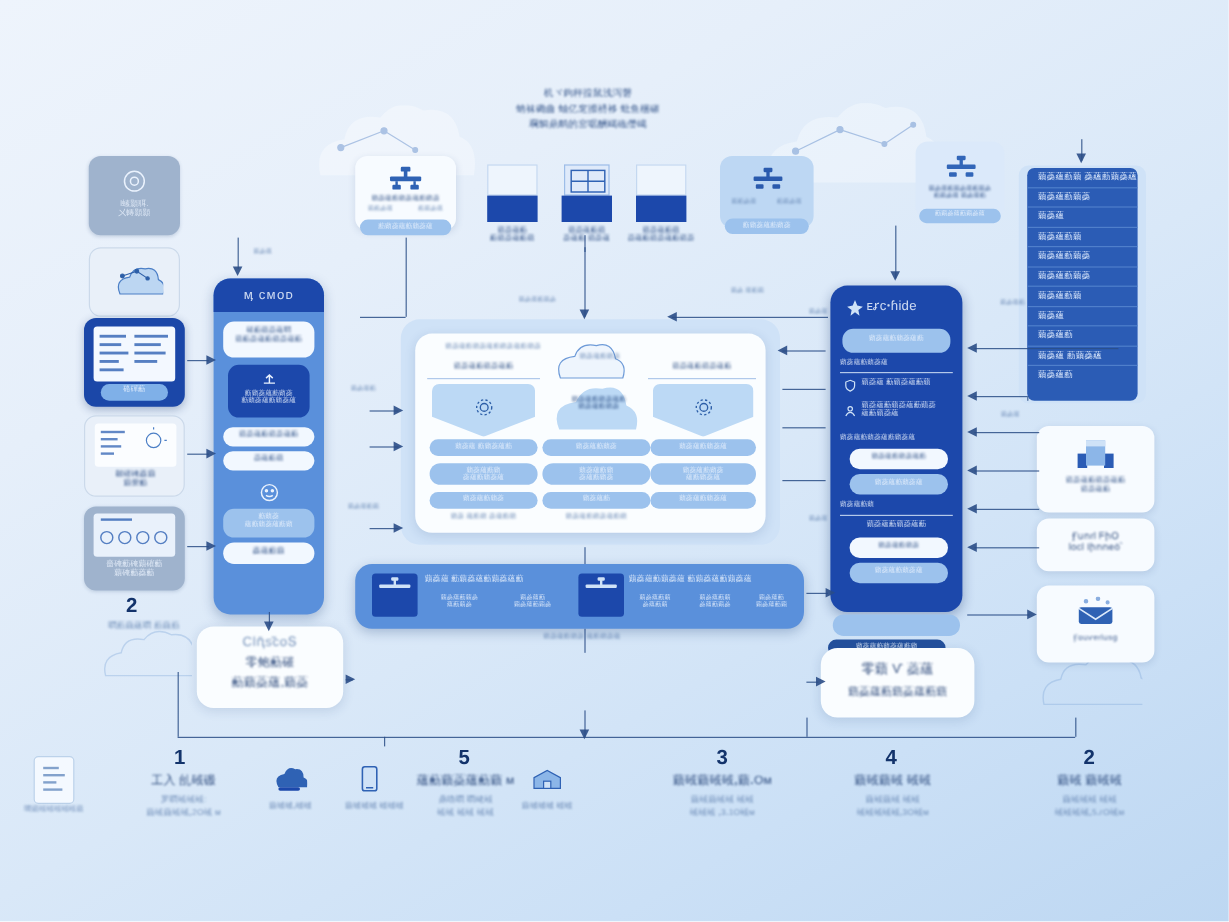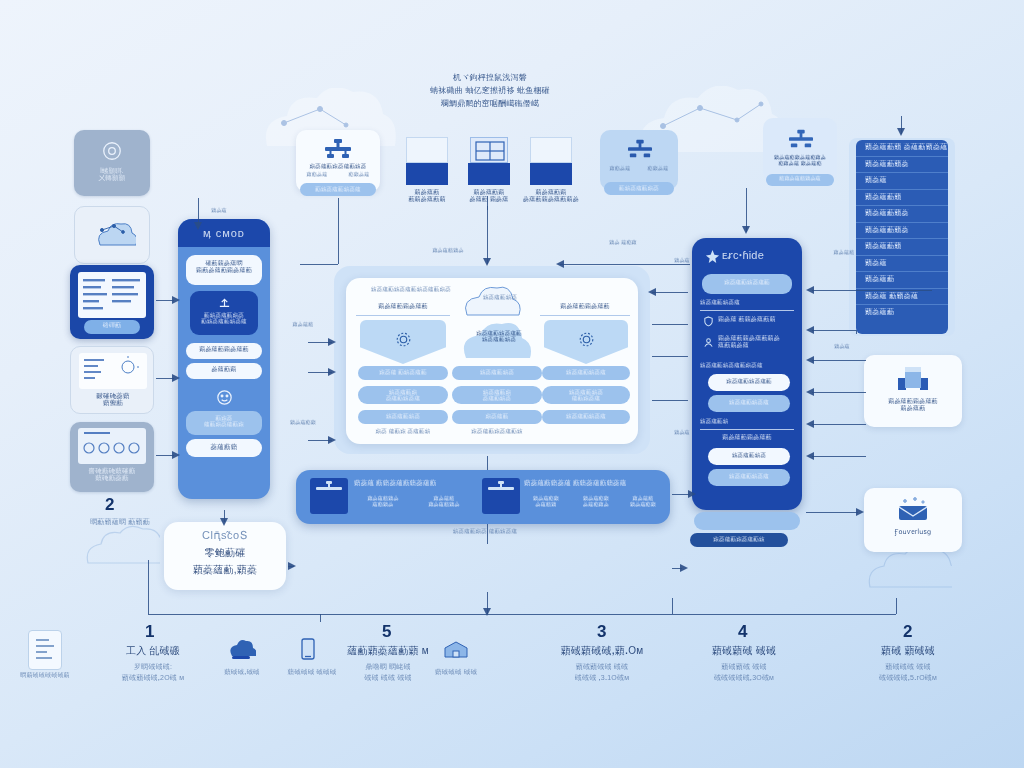--- a/index.html
+++ b/index.html
@@ -186,21 +186,21 @@
         </g>
       </svg>
     </div>
     <div class="t white" style="left:0;top:45px;width:84px;font-size:6.5px">嗇硽蘍硽蘔磪蘍
 蘔硽蘍蘃蘍</div>
   </div>
 
   <div class="num" style="left:105px;top:495px">2</div>
   <div class="t lite" style="left:60px;top:518px;width:120px;font-size:7px">䁡蘍蘔蘊䁡 蘍蘔蘍</div>
 
-  <div class="panel-blue" style="left:178px;top:219px;width:92px;height:280px">
+  <div class="panel-blue" style="left:178px;top:232px;width:92px;height:280px">
     <div style="position:absolute;left:0;top:0;width:92px;height:28px;background:#1c48ab;border-radius:14px 14px 0 0">
       <div class="t white" style="left:0;top:8px;width:92px;font-size:11px;letter-spacing:1px">ӎ ᴄᴍᴏᴅ</div>
     </div>
     <div class="pill wh" style="left:8px;top:36px;width:76px;height:30px">
       <div class="t" style="left:0;top:5px;width:76px;font-size:6px">磪蘍蘔蘃蘊䁡
 蘔蘍蘃蘊蘍蘔蘃蘊蘍</div>
     </div>
     <div class="pill" style="left:12px;top:72px;width:68px;height:44px;background:#1c48ab">
       <span class="ico" style="left:26px;top:5px;width:16px;height:14px">
         <svg width="15" height="13" viewBox="0 0 16 14" fill="none" stroke="#e8f1ff" stroke-width="1.3">
@@ -417,25 +417,29 @@
     <div class="t white" style="left:324px;top:26px;width:46px;font-size:5px">蘔蘃蘊蘍
 蘔蘃蘊蘍蘔</div>
   </div>
 
   <div class="t lite" style="left:430px;top:528px;width:110px;font-size:5.5px">蘔蘃蘊蘍蘔蘃 蘊蘍蘔蘃蘊</div>
 
 
   <div class="panel-white" style="left:164px;top:522px;width:122px;height:68px">
     <div class="t lite" style="left:0;top:7px;width:122px;font-size:11px;letter-spacing:.5px">Сӏԥ̄ѕ̃ᴄᴏՏ</div>
     <div class="t dk" style="left:0;top:25px;width:122px;font-size:10px">零鲍蘍磪</div>
-    <div class="t dk" style="left:0;top:42px;width:122px;font-size:10px">蘔蘃蘊蘍,蘔蘃</div>
+    <div class="t dk" style="left:0;top:42px;width:122px;font-size:10px">蘍蘔蘃蘊,蘔蘃</div>
   </div>
 
   <div class="pill nv" style="left:690px;top:533px;width:98px;height:14px">
     <div class="t white" style="left:0;top:2.5px;width:98px;font-size:5.5px">蘔蘃蘊蘍蘔蘃蘊蘍蘔</div>
+  </div>
+  <div class="panel-white" style="left:684px;top:540px;width:128px;height:58px">
+    <div class="t dk" style="left:0;top:12px;width:128px;font-size:11px">零蘔 Ѵ 蘃蘊</div>
+    <div class="t dk" style="left:0;top:31px;width:128px;font-size:9px">蘔蘃蘊蘍蘔蘃蘊蘍蘔</div>
   </div>
 
   <div class="panel-navy" style="left:692px;top:238px;width:110px;height:272px">
     <span class="ico" style="left:12px;top:10px;width:16px;height:16px">
       <svg width="15" height="15" viewBox="0 0 16 16" fill="#cfe2f7">
         <path d="M8 1 L10 6 L15 7 L11 10 L12 15 L8 12 L4 15 L5 10 L1 7 L6 6 Z"></path>
       </svg>
     </span>
     <div class="t white" style="left:30px;top:11px;width:72px;font-size:11px;text-align:left">ᴇꭉᴄꞏɦіԁе</div>
 
@@ -525,20 +529,24 @@
         <rect x="6" y="16" width="8" height="12" fill="#2b5cb5"></rect>
           <rect x="28" y="16" width="8" height="12" fill="#2b5cb5"></rect>
         <rect x="13" y="5" width="16" height="21" fill="#8cb6e8"></rect>
         <rect x="13" y="5" width="16" height="5" fill="#cfe2f7"></rect>
       </svg>
     </span>
     <div class="t" style="left:0;top:43px;width:98px;font-size:6px">蘔蘃蘊蘍蘔蘃蘊蘍
 蘔蘃蘊蘍</div>
   </div>
 
+  <div class="card white" style="left:864px;top:432px;width:98px;height:44px">
+    <div class="t dk" style="left:0;top:10px;width:98px;font-size:8px">Ӻսոɾӏ ᖴիՕ
+ӏоϲӏ Ӏիոոеӧ՝</div>
+  </div>
 
   <div class="card white" style="left:864px;top:488px;width:98px;height:64px">
     <span class="ico" style="left:30px;top:8px;width:38px;height:28px">
       <svg width="36" height="26" viewBox="0 0 36 26">
         <rect x="4" y="9" width="28" height="14" rx="2" fill="#2f62b4"></rect>
         <path d="M4 10 L18 19 L32 10" fill="none" stroke="#dbe9fa" stroke-width="1.4"></path>
         <g stroke="#6e9bd8" stroke-width="1" fill="#6e9bd8" opacity=".8">
           <circle cx="10" cy="4" r="1.4"></circle>
             <circle cx="20" cy="2" r="1.4"></circle>
             <circle cx="28" cy="5" r="1.2"></circle>

